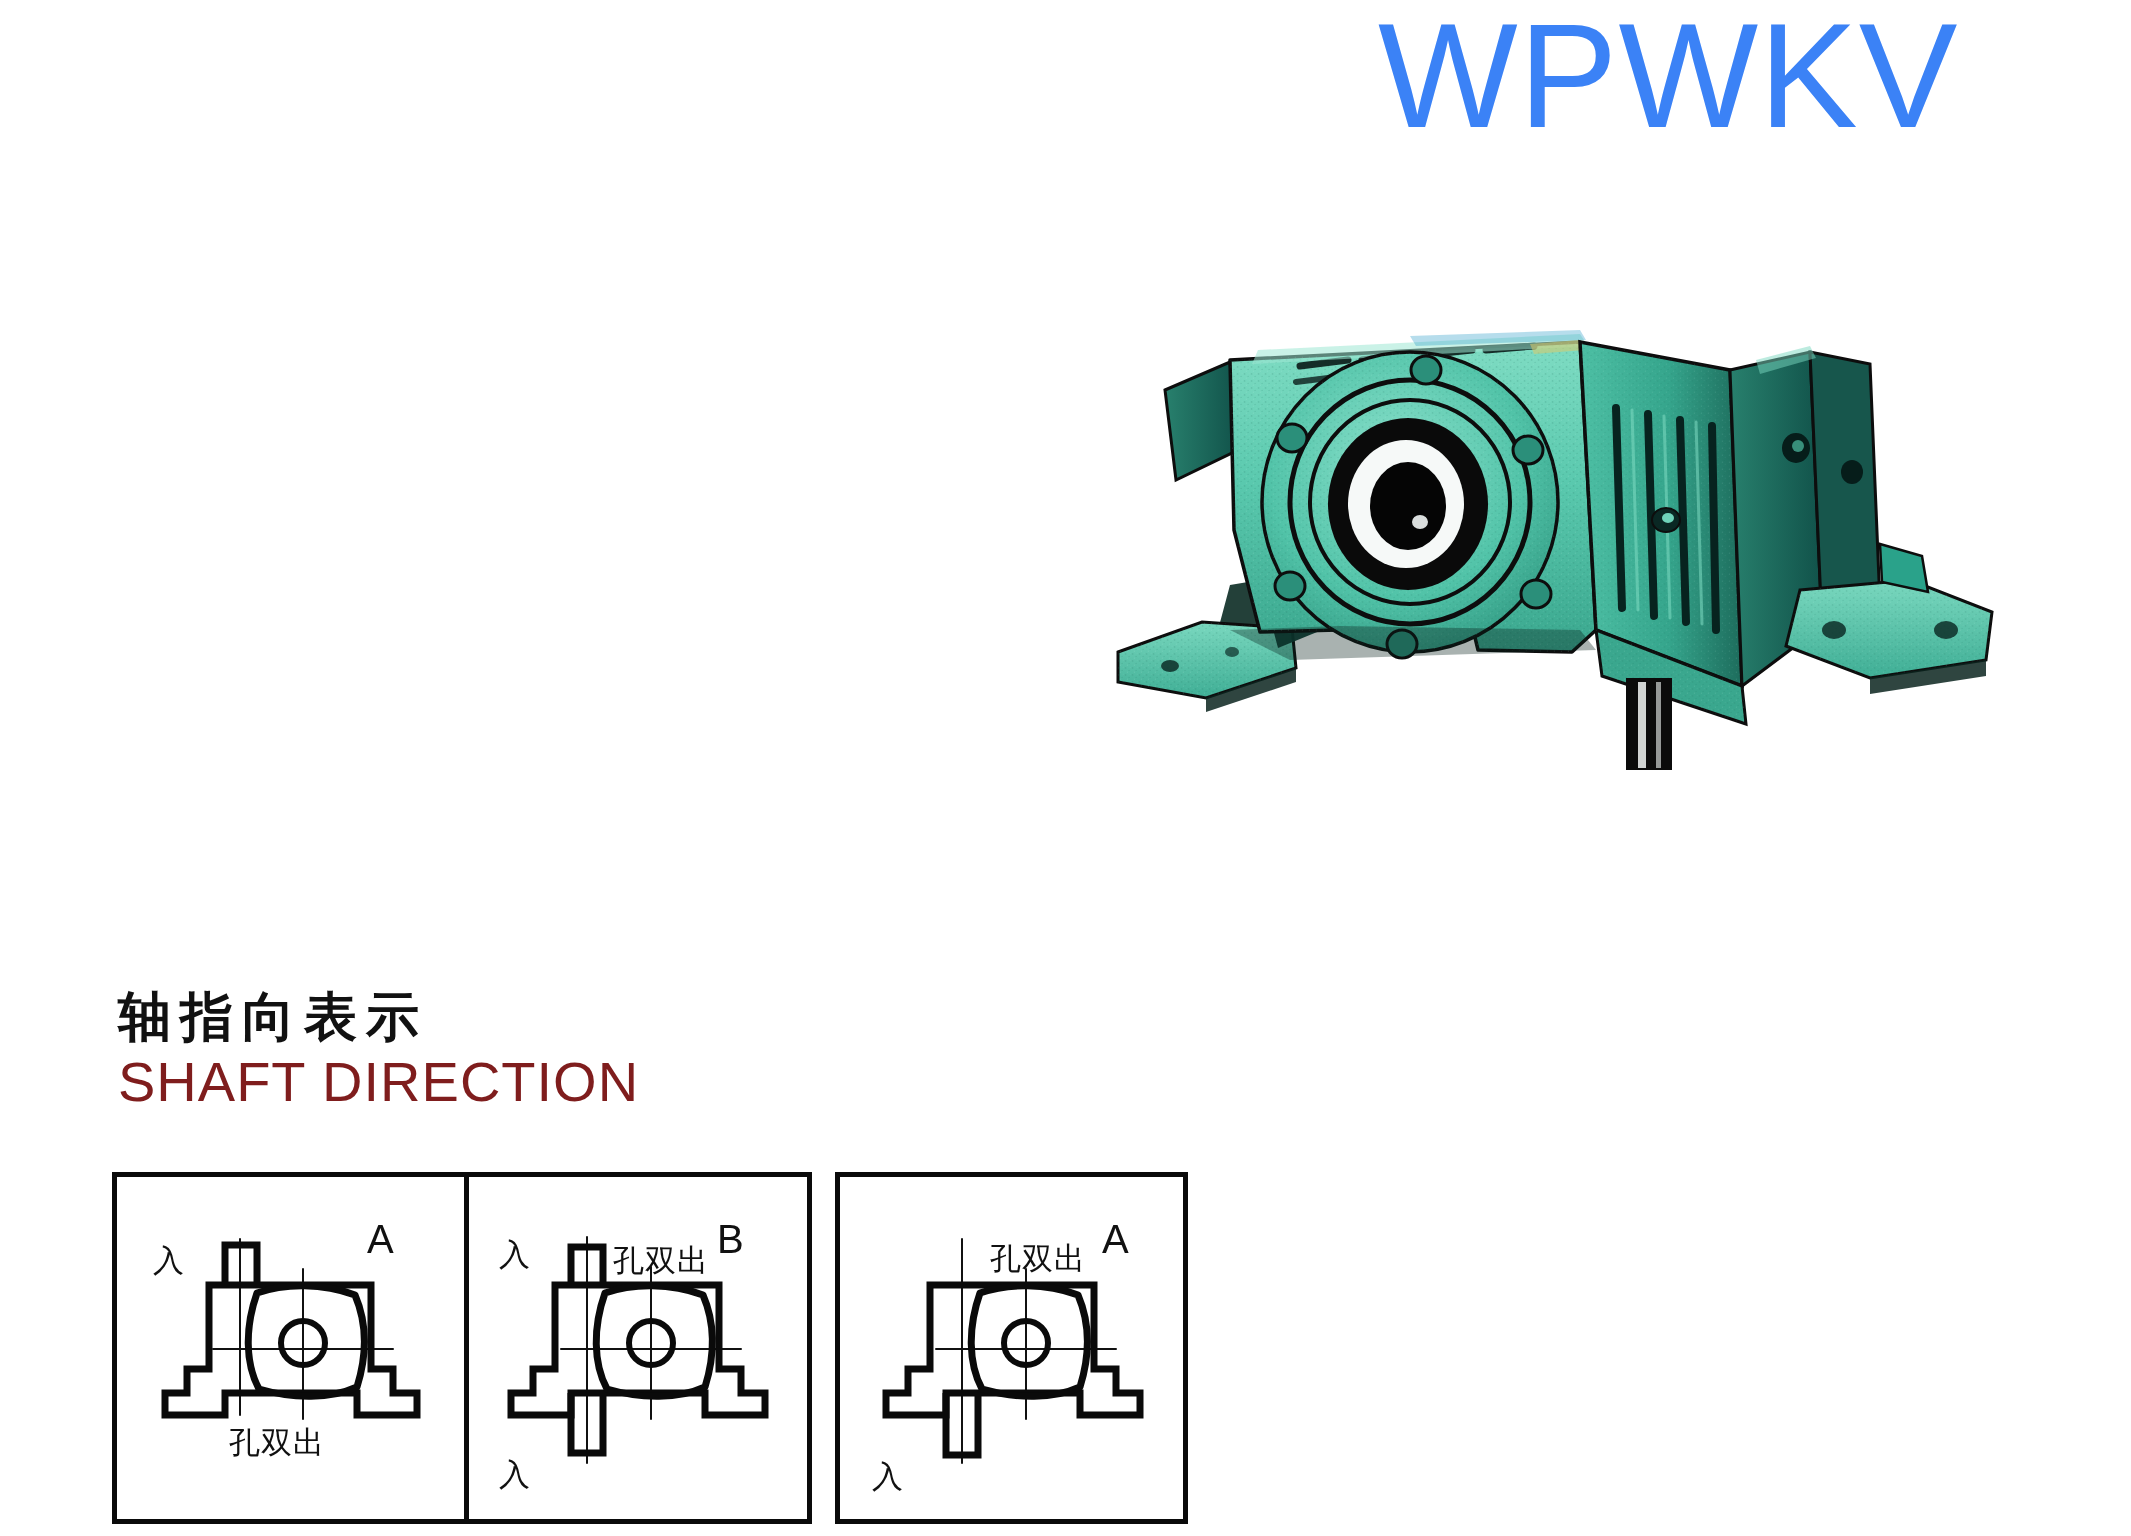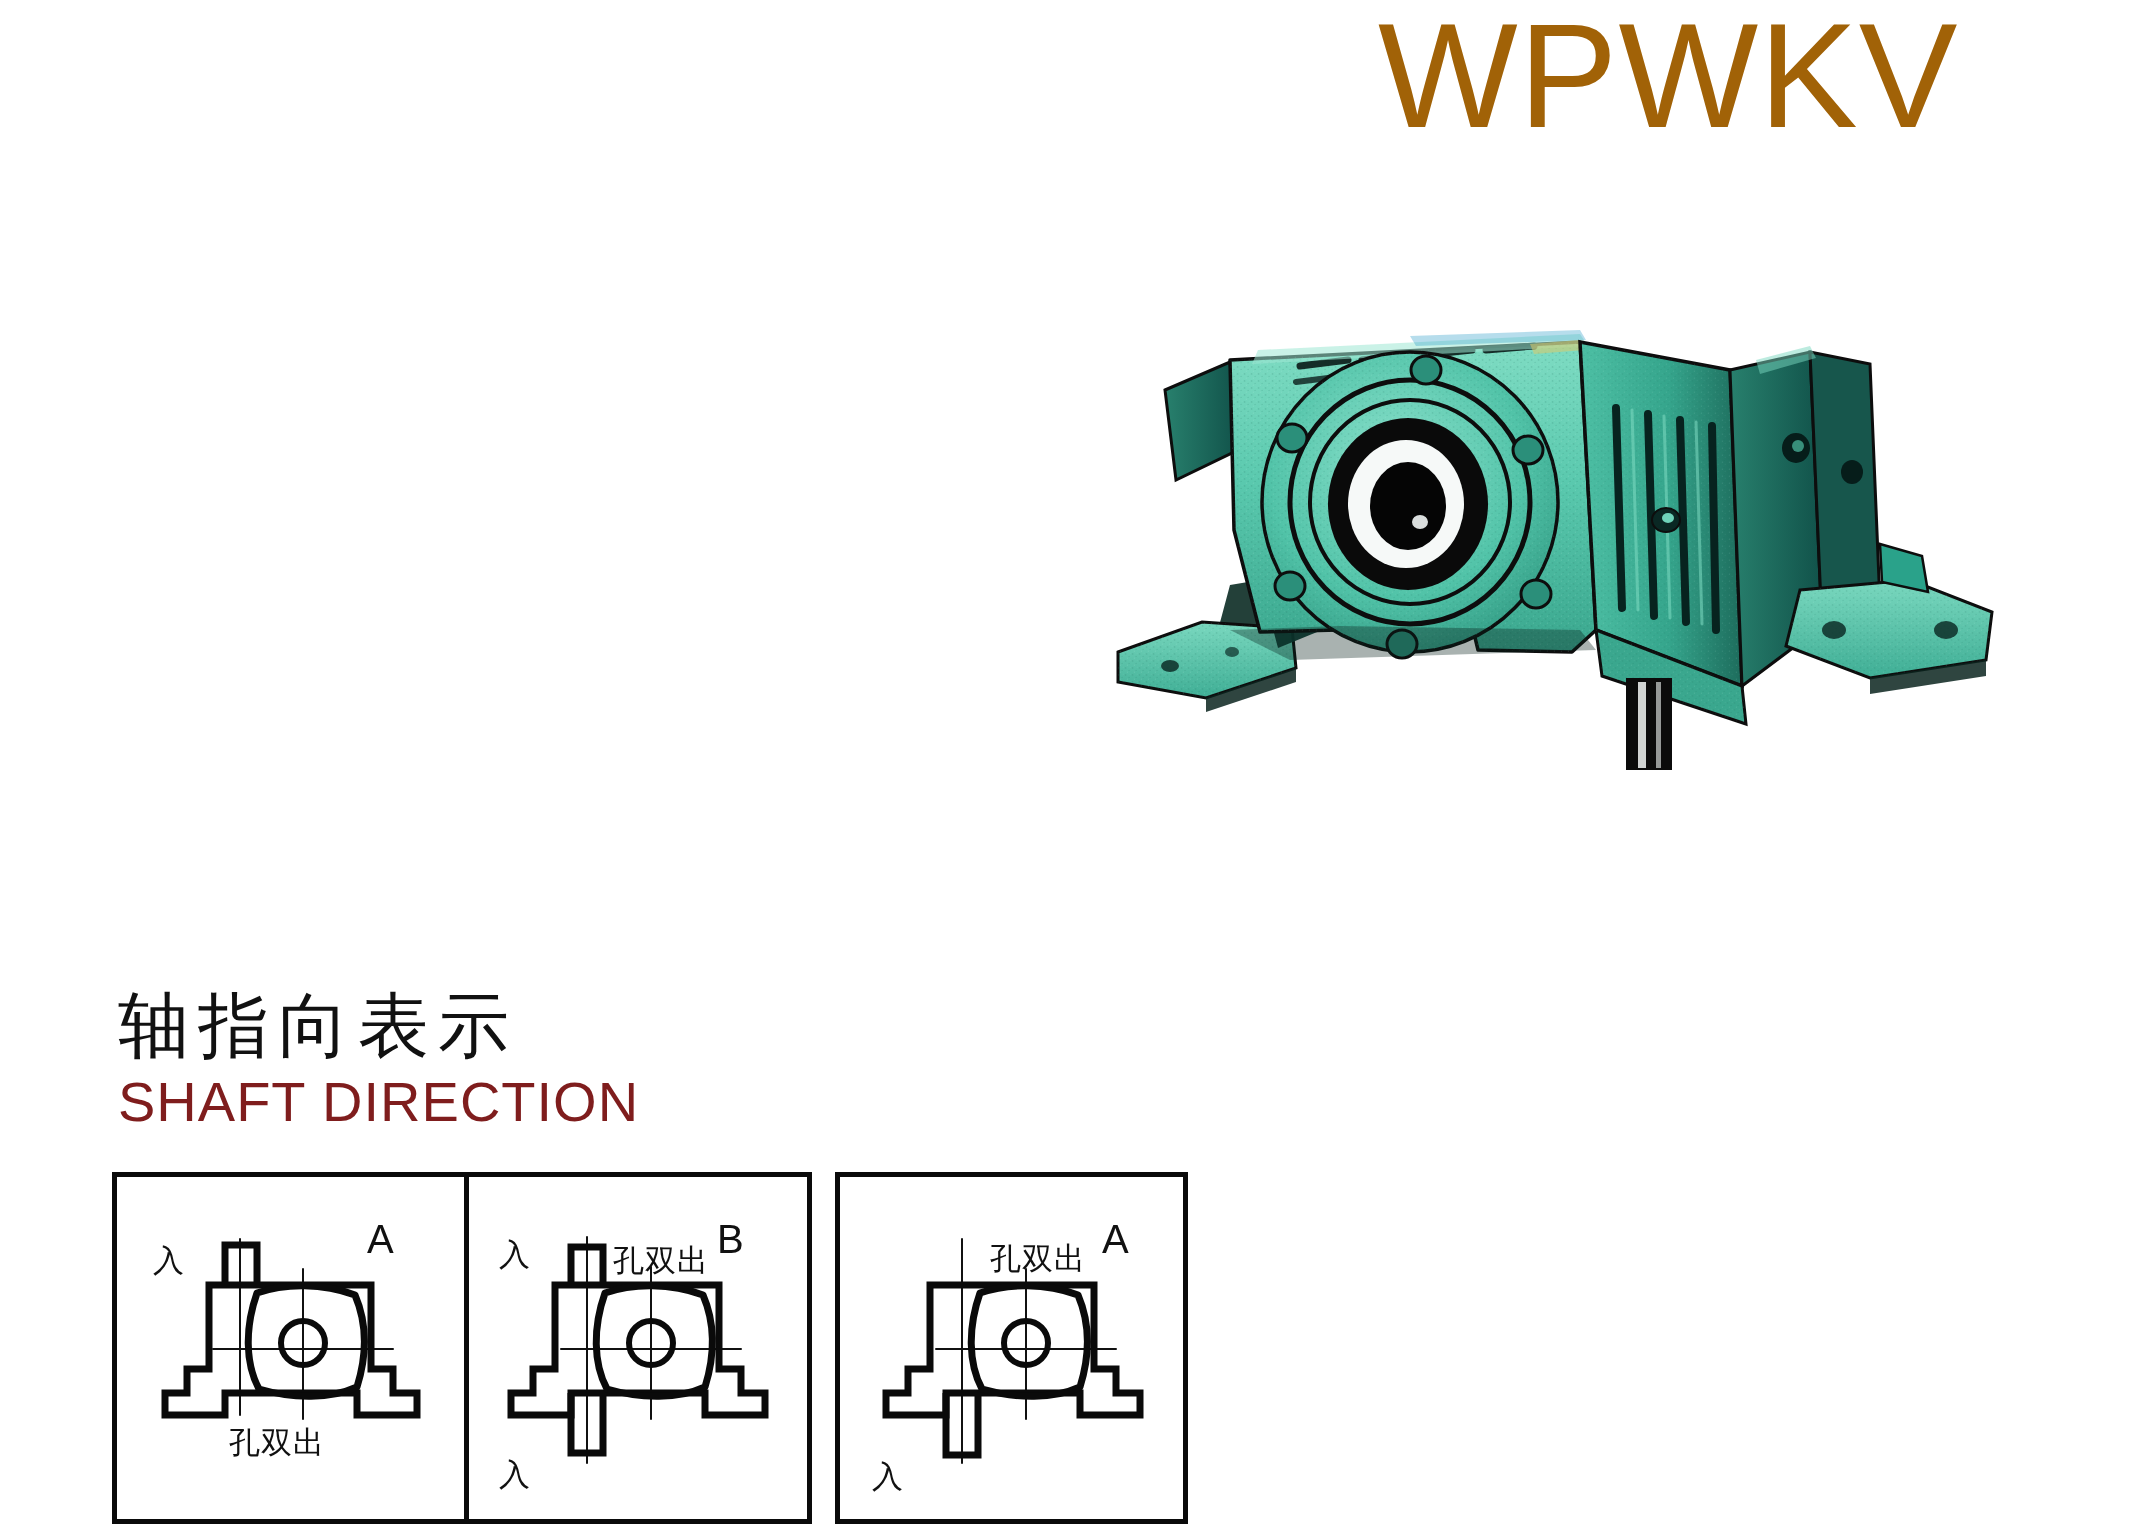--- a/index.html
+++ b/index.html
@@ -19,21 +19,21 @@
 
   
   #product-title {
     position: absolute;
     left: 1378px;
     top: 2px;
     font-size: 148px;
     line-height: 1.0;
     font-weight: 400;
     letter-spacing: 1px;
-    color: #a16207;
+    color: #3b82f6;
     white-space: nowrap;
     font-family: "Liberation Sans", "DejaVu Sans", sans-serif;
   }
 
   
   #product-photo {
     position: absolute;
     left: 1110px;
     top: 330px;
     width: 930px;
@@ -57,26 +57,27 @@
   }
 
   
   #shaft-heading {
     position: absolute;
     left: 118px;
     top: 988px;
     width: 900px;
   }
   #shaft-heading .cn {
-    font-size: 71px;
+    font-size: 53px;
     line-height: 1.08;
     letter-spacing: 9px;
     font-family: "DejaVu Sans", sans-serif;
     color: #111;
     white-space: nowrap;
+    font-weight: bold;
   }
   #shaft-heading .en {
     font-size: 56px;
     line-height: 1.12;
     letter-spacing: 1px;
     margin-top: 6px;
     color: #7f1d1d;
     white-space: nowrap;
     font-family: "Liberation Sans", "DejaVu Sans", sans-serif;
   }

